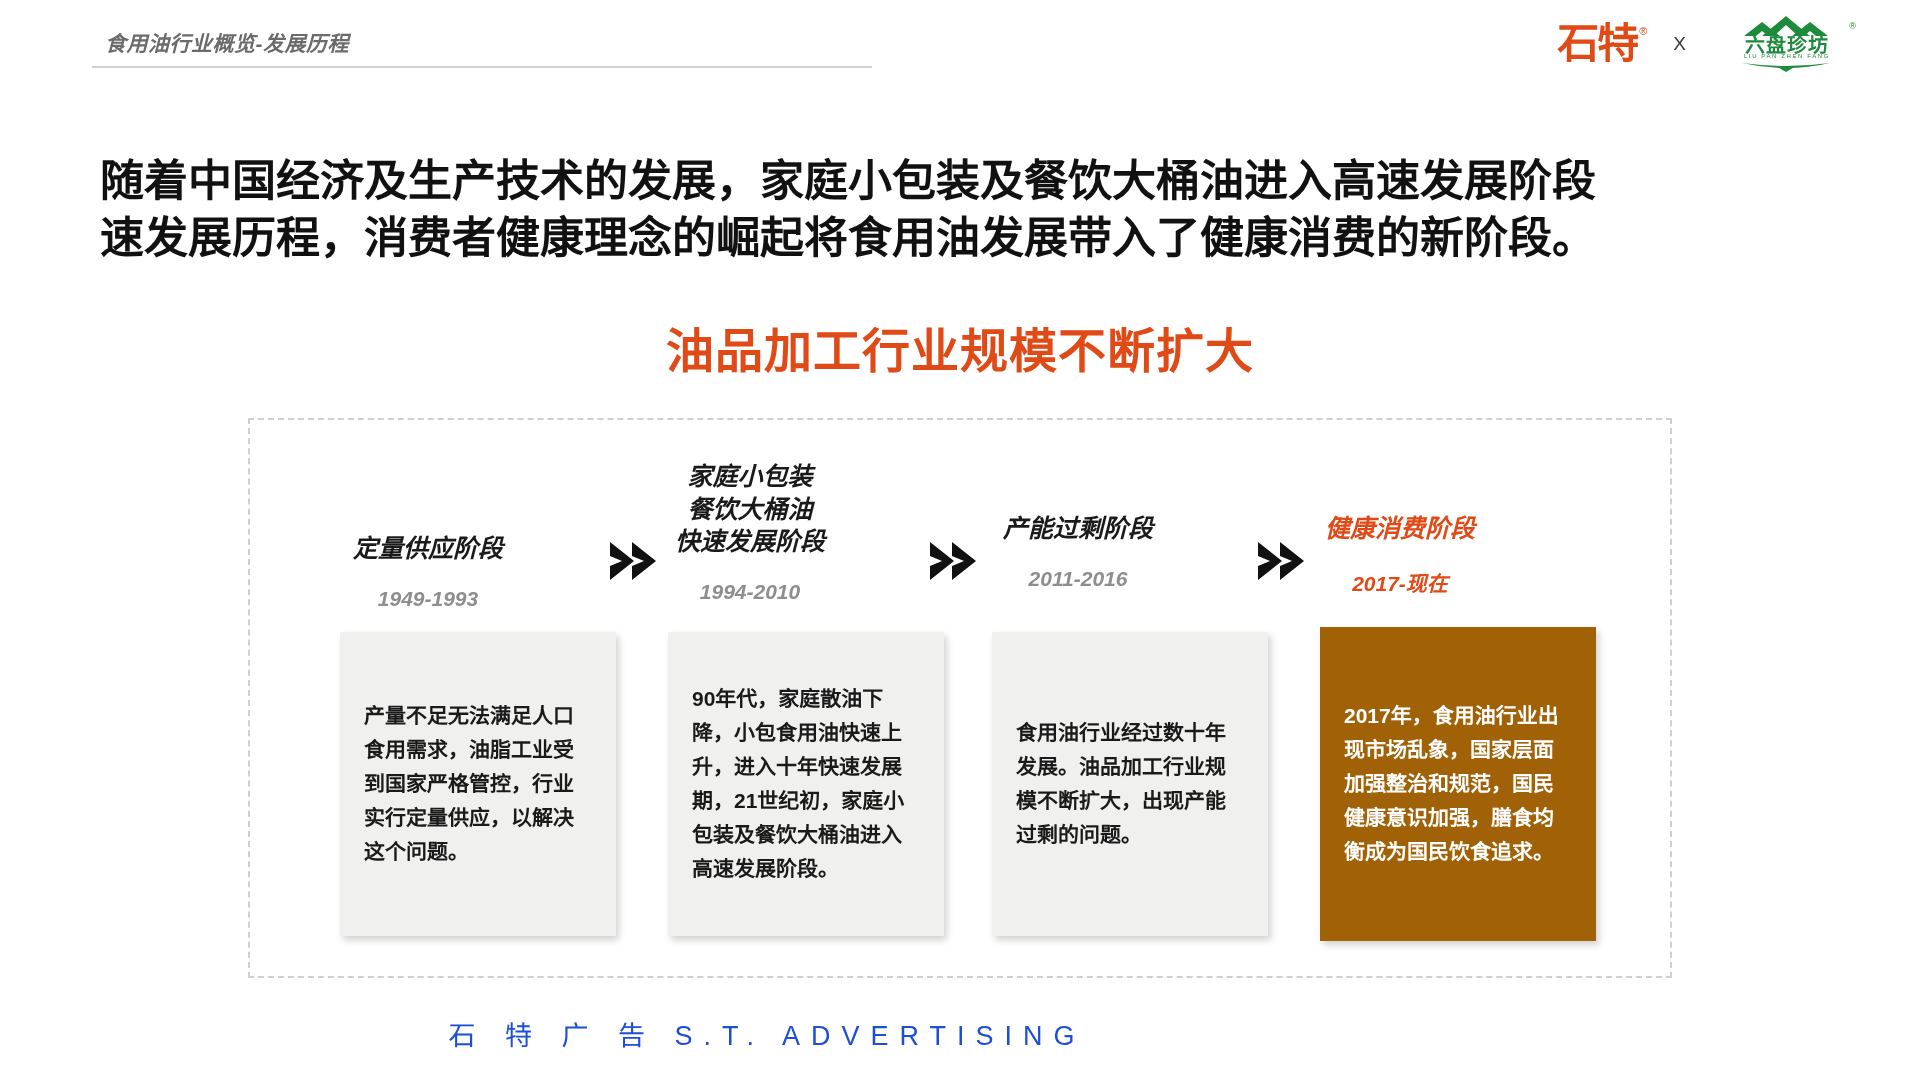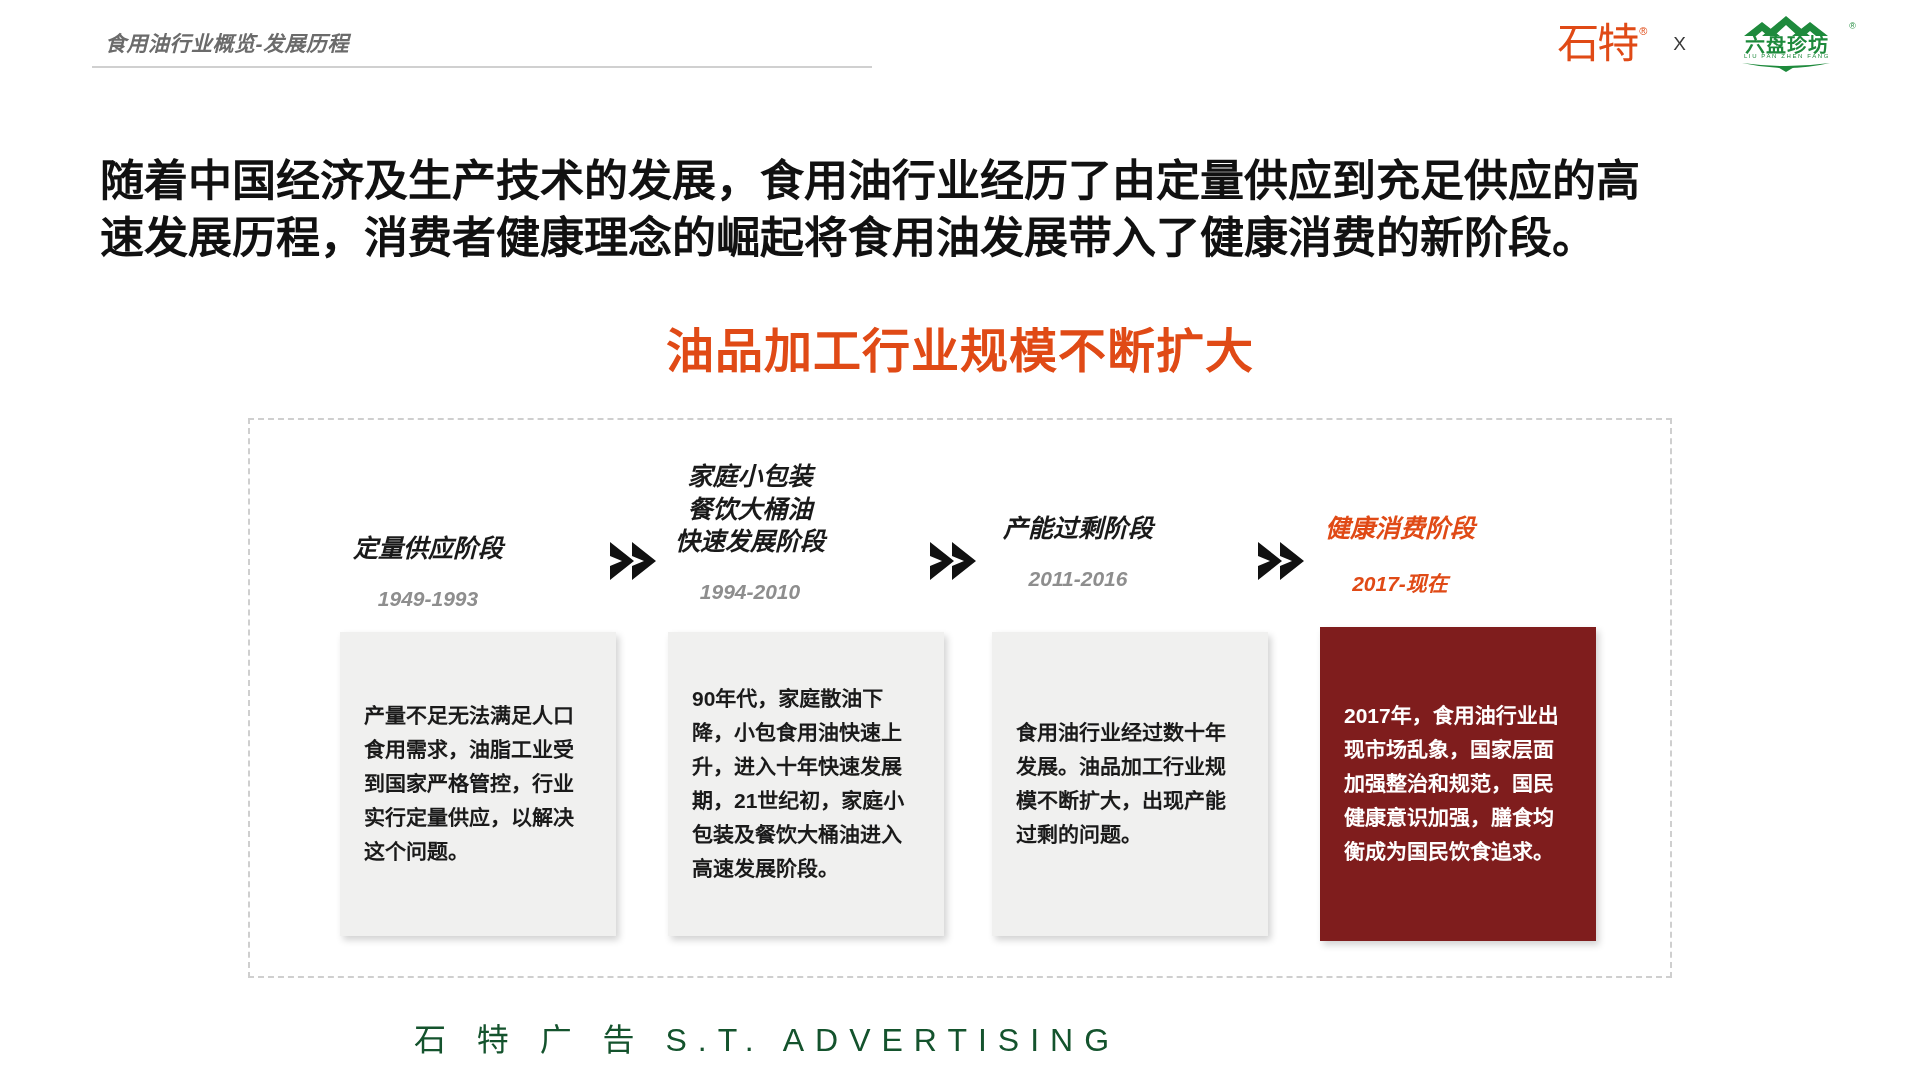--- a/index.html
+++ b/index.html
@@ -23,21 +23,21 @@
     background:#d0d0d0;
   }
 
   
   .logo-wrap {
     position:absolute; right:58px; top:14px;
     display:flex; align-items:center; gap:26px; height:60px;
   }
   .logo-st { position:relative; display:flex; align-items:flex-start; }
   .logo-st .mark {
-    font-size:42px; font-weight:normal; color:#E04A16;
+    font-size:42px; font-weight:bold; color:#E04A16;
     letter-spacing:-2px; line-height:1; font-family:"DejaVu Sans",sans-serif;text-align:right;
   }
   .logo-st .reg { font-size:11px; color:#E04A16; margin-top:2px; margin-left:2px; }
   .logo-x { font-size:19px; color:#3a3a3a; font-weight:500; }
   .logo-lp { position:relative; width:150px; height:58px; }
   .logo-lp .mtn { position:absolute; left:20px; top:1px; }
   .logo-lp .lp-cn {
     position:absolute; left:12px; top:20px; width:126px; text-align:center;
     font-size:20px; font-weight:bold; color:#1E8A3C; letter-spacing:1px; line-height:1;
   }
@@ -93,31 +93,31 @@
   
   .cards { position:absolute; left:248px; top:418px; width:1424px; height:560px; }
   .card {
     position:absolute; width:276px;
     padding:0 24px;
     display:flex; align-items:center;
     font-size:21px; font-weight:bold; line-height:1.62;
     box-shadow:3px 4px 7px rgba(0,0,0,0.18);
   }
   .card.grey  { background:#f0f0ef; color:#1a1a1a; }
-  .card.orange{ background:#7f1d1d; color:#ffffff; }
+  .card.orange{ background:#a16207; color:#ffffff; }
   .card-1 { left:92px;  top:214px; height:304px;align-items:center; }
   .card-2 { left:420px; top:214px; height:304px; }
   .card-3 { left:744px; top:214px; height:304px; }
   .card-4 { left:1072px;top:209px; height:314px; }
   .card p { width:100%; }
 
   
   .footer {
     position:absolute; left:0; top:1014px; width:1534px; text-align:center;
-    font-size:32px; color:#14532d; letter-spacing:11px;
+    font-size:27px; color:#1d4ed8; letter-spacing:11px;
     font-family:"Liberation Sans","DejaVu Sans",sans-serif;
   }
 </style>
 </head>
 <body>
 
 <div class="slide">
 
   <div class="hdr-title">食用油行业概览-发展历程</div>
   <div class="hdr-rule"></div>
@@ -145,21 +145,21 @@
       <span class="swoosh">
         <svg width="88" height="12" viewBox="0 0 88 12" aria-hidden="true">
           <path d="M0 2 Q44 12 88 2 Q44 8 0 2 Z" fill="#1E8A3C"></path>
           <path d="M34 5 L54 5 L44 11 Z" fill="#1E8A3C"></path>
         </svg>
       </span>
     </div>
   </div>
 
   <div class="headline">
-    <div>随着中国经济及生产技术的发展，食用油行业经历了由定量供应到充足供应的高</div>
+    <div>随着中国经济及生产技术的发展，家庭小包装及餐饮大桶油进入高速发展阶段</div>
     <div>速发展历程，消费者健康理念的崛起将食用油发展带入了健康消费的新阶段。</div>
   </div>
 
   <div class="sec-title">油品加工行业规模不断扩大</div>
 
   <div class="panel"></div>
 
   <div class="stages">
 
     <div class="stage stage-1">

